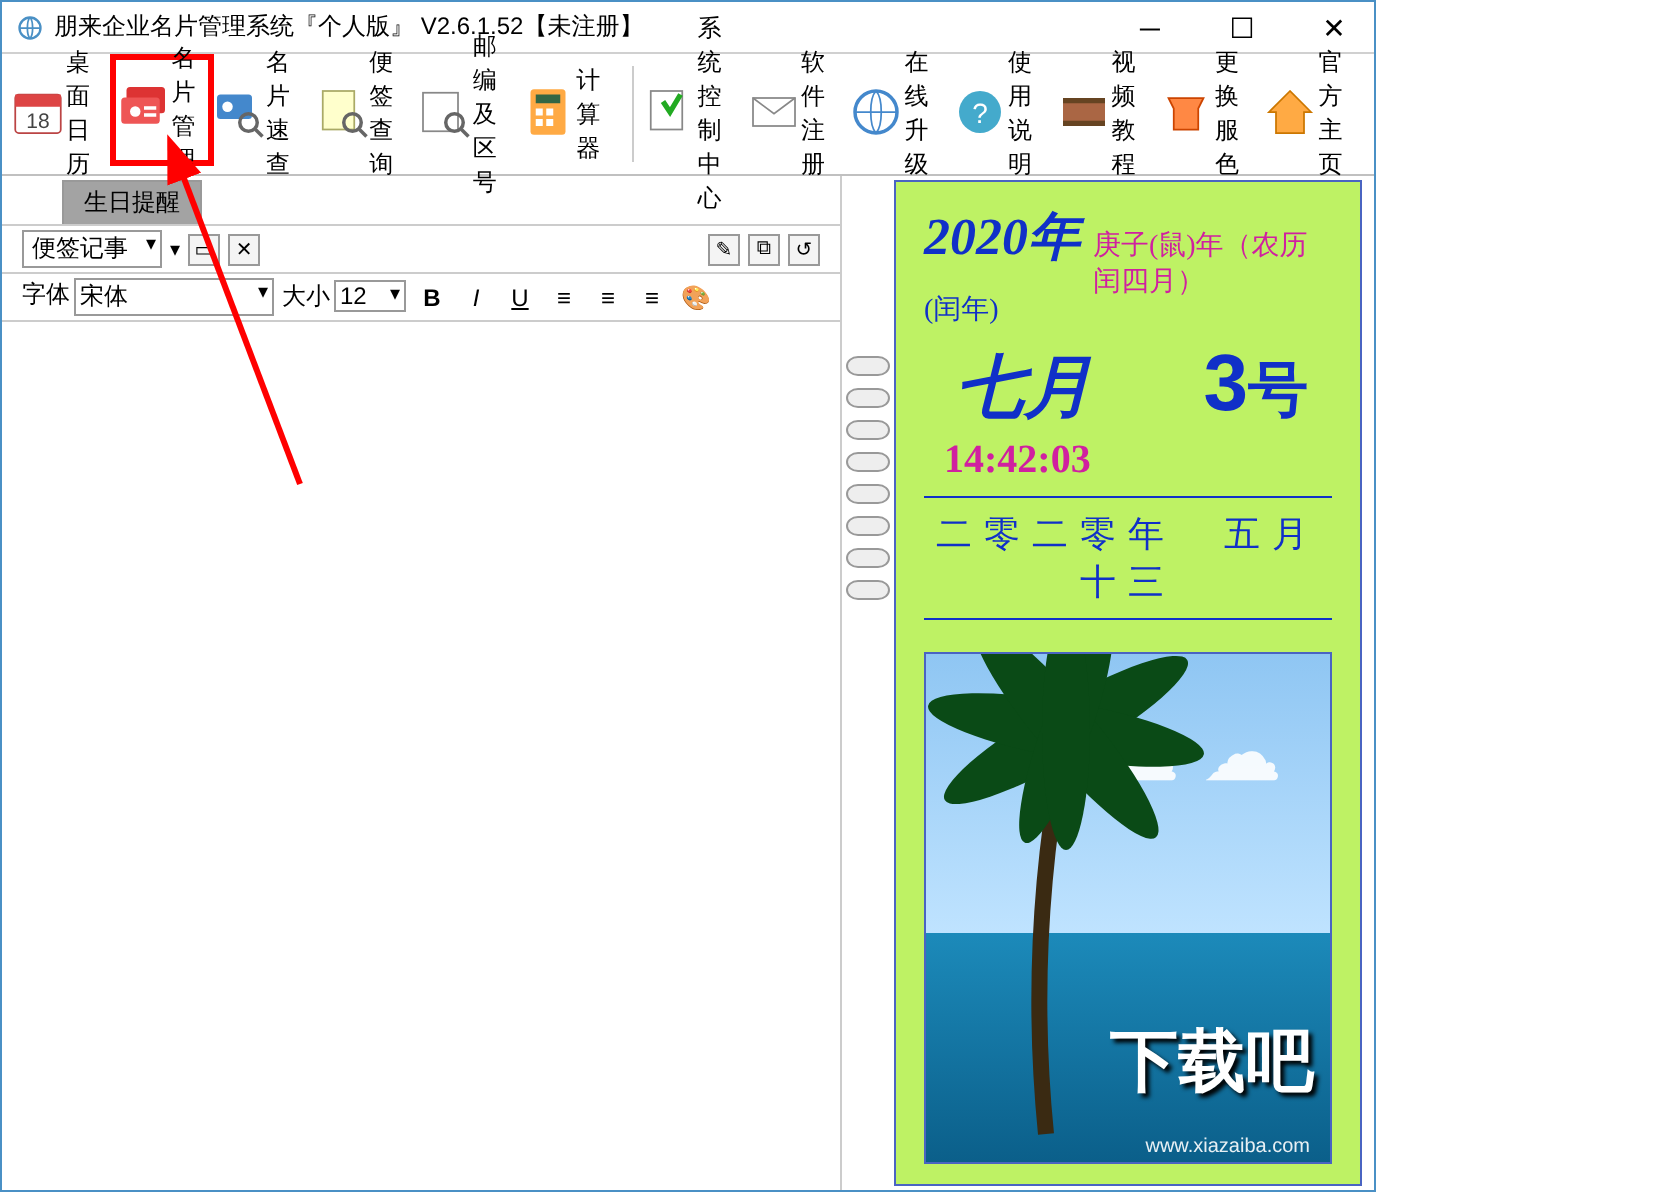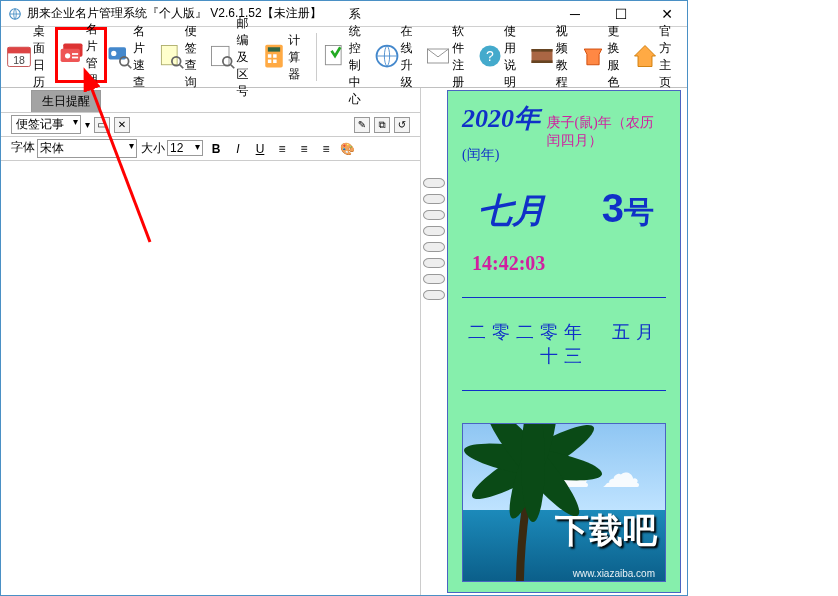--- a/index.html
+++ b/index.html
@@ -27,21 +27,21 @@
 .spacer { flex:1; }
 .editor-toolbar { display:flex; align-items:center; gap:4px; padding:2px 10px; font-size:12px; border-top:1px solid #ccc; }
 .editor-toolbar .fld { display:inline-flex; align-items:flex-start; gap:2px; }
 .editor-toolbar select,.editor-toolbar .sel { border:1px solid #999; font-size:12px; background:#fff; padding:0 14px 0 2px; position:relative; }
 .editor-toolbar .sel::after { content:"▾"; position:absolute; right:2px; top:0; font-size:10px; }
 .ebtn { width:18px; height:18px; display:inline-flex; align-items:center; justify-content:center; border:1px solid transparent; font-size:12px; }
 .editor-area { flex:1; background:#fff; border-top:1px solid #ccc; }
 .right-panel { flex:1; display:flex; min-height:0; }
 .binding { width:26px; background:#fff; display:flex; flex-direction:column; align-items:center; justify-content:flex-start; padding-top:90px; gap:6px; }
 .ring { width:22px; height:10px; border:1px solid #999; border-radius:6px/5px; background:#eee; }
-.calendar { flex:1; border:1px solid #4a64c2; margin:2px 6px 2px 0; padding:10px 14px; display:flex; flex-direction:column; background:#86efac; position:relative;gap:16px; }
+.calendar { flex:1; border:1px solid #4a64c2; margin:2px 6px 2px 0; padding:10px 14px; display:flex; flex-direction:column; background:#bef264; position:relative; }
 .cal-row1 { display:flex; align-items:baseline; justify-content:space-between; }
 .year { color:#1030c8; font-size:26px; font-style:italic; font-weight:bold; font-family: "KaiTi","STKaiti",serif;}
 .year .sub { font-size:14px; font-style:normal; font-weight:normal; color:#1030c8;}
 .gz { color:#d020a0; font-size:14px; font-family: "KaiTi","STKaiti",serif;}
 .cal-row2 { display:flex; align-items:baseline; justify-content:space-between; margin-top:4px; }
 .month { color:#1030c8; font-size:34px; font-style:italic; font-weight:bold; font-family: "KaiTi","STKaiti",serif; margin-left:16px; }
 .day { color:#1030c8; font-size:40px; font-weight:bold; margin-right:12px; }
 .day .hao { font-size:30px; }
 .cal-row3 { display:flex; align-items:baseline; justify-content:space-between; margin:2px 10px 0 10px; font-family: "KaiTi","STKaiti",serif;}
 .weekday { color:#1030c8; font-size:24px; font-style:italic; font-weight:bold; }
@@ -149,34 +149,34 @@
           <svg width="28" height="28" viewBox="0 0 32 32">
             <rect x="5" y="4" width="18" height="22" fill="#fff" stroke="#888"></rect>
             <path d="M12 10l4 6l6-10" stroke="#2a2" stroke-width="3" fill="none"></path>
           </svg>
         </div>
         <span>系统控制中心</span>
       </div>
       <div class="tool-btn">
         <div class="ticon">
           <svg width="28" height="28" viewBox="0 0 32 32">
+            <rect x="4" y="8" width="24" height="16" fill="#fff" stroke="#888"></rect>
+            <path d="M4 8l12 9l12-9" stroke="#888" fill="none"></path>
+          </svg>
+        </div>
+        <span>软件注册</span>
+      </div>
+      <div class="tool-btn">
+        <div class="ticon">
+          <svg width="28" height="28" viewBox="0 0 32 32">
             <circle cx="16" cy="16" r="12" fill="none" stroke="#48c" stroke-width="2"></circle>
             <path d="M4 16h24M16 4c4 4 4 20 0 24M16 4c-4 4-4 20 0 24" stroke="#48c" fill="none"></path>
           </svg>
         </div>
         <span>在线升级</span>
-      </div>
-      <div class="tool-btn">
-        <div class="ticon">
-          <svg width="28" height="28" viewBox="0 0 32 32">
-            <rect x="4" y="8" width="24" height="16" fill="#fff" stroke="#888"></rect>
-            <path d="M4 8l12 9l12-9" stroke="#888" fill="none"></path>
-          </svg>
-        </div>
-        <span>软件注册</span>
       </div>
       <div class="tool-btn">
         <div class="ticon">
           <svg width="28" height="28" viewBox="0 0 32 32">
             <circle cx="16" cy="16" r="12" fill="#4ac"></circle>
             <text x="16" y="22" font-size="16" text-anchor="middle" fill="#fff">?</text>
           </svg>
         </div>
         <span>使用说明</span>
       </div>

